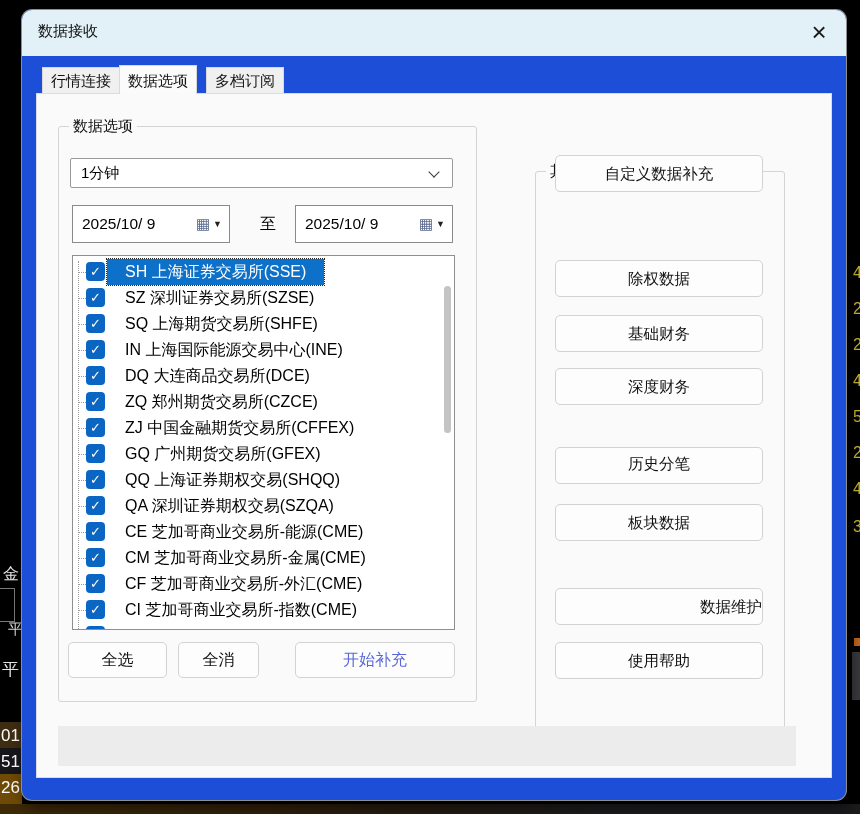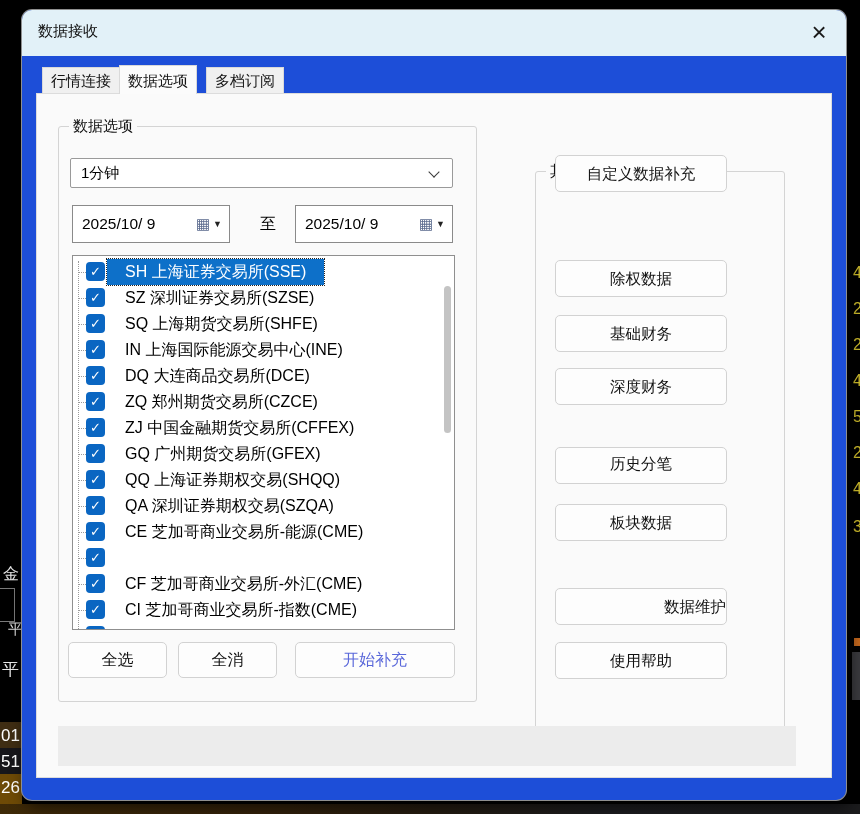--- a/index.html
+++ b/index.html
@@ -71,23 +71,23 @@
   .row-label { position:absolute; left:34px; top:0; height:26px; line-height:25px;
     font-size:16px; color:#000; padding:0 18px; white-space:nowrap; }
   .row.selected .row-label { background:#0d70c9; color:#fff; outline:1px dotted #222; }
   .sb-thumb { position:absolute; right:3px; top:30px; width:7px; height:147px;
     background:#c4c4c4; border-radius:4px; }
 
   
   .btn { position:absolute; background:#fdfdfd; border:1px solid #d2d2d2; border-radius:5px;
     font-size:16px; color:#111; text-align:center; z-index:8; cursor:default; }
   .b-selall { left:46px; top:632px; width:99px; height:36px; line-height:34px; }
-  .b-clrall { left:156px; top:632px; width:99px; height:36px; line-height:34px; }
+  .b-clrall { left:156px; top:632px; width:81px; height:36px; line-height:34px; }
   .b-start  { left:273px; top:632px; width:160px; height:36px; line-height:34px; color:#5a68da; }
-  .rbtn { left:533px; width:172px; height:37px; line-height:35px; font-size:15.5px; }
+  .rbtn { left:533px; width:208px; height:37px; line-height:35px; font-size:15.5px; }
 
   
   .status-strip { position:absolute; left:36px; top:716px; width:738px; height:40px;
     background:#ececec; z-index:7; }
 </style>
 </head>
 <body>
 
 <span class="bg-frag" style="left:3px;top:564px;font-size:16px;">金</span>
 <div class="bg-box"></div>
@@ -184,20 +184,21 @@
     <div class="row">
         <span class="cb">✓</span>
         <span class="row-label">QA 深圳证券期权交易(SZQA)</span>
       </div>
     <div class="row">
         <span class="cb">✓</span>
         <span class="row-label">CE 芝加哥商业交易所-能源(CME)</span>
       </div>
     <div class="row">
         <span class="cb">✓</span>
+        <span class="row-label">CM 芝加哥商业交易所-金属(CME)</span>
       </div>
     <div class="row">
         <span class="cb">✓</span>
         <span class="row-label">CF 芝加哥商业交易所-外汇(CME)</span>
       </div>
     <div class="row">
         <span class="cb">✓</span>
         <span class="row-label">CI 芝加哥商业交易所-指数(CME)</span>
       </div>
     <div class="row">

